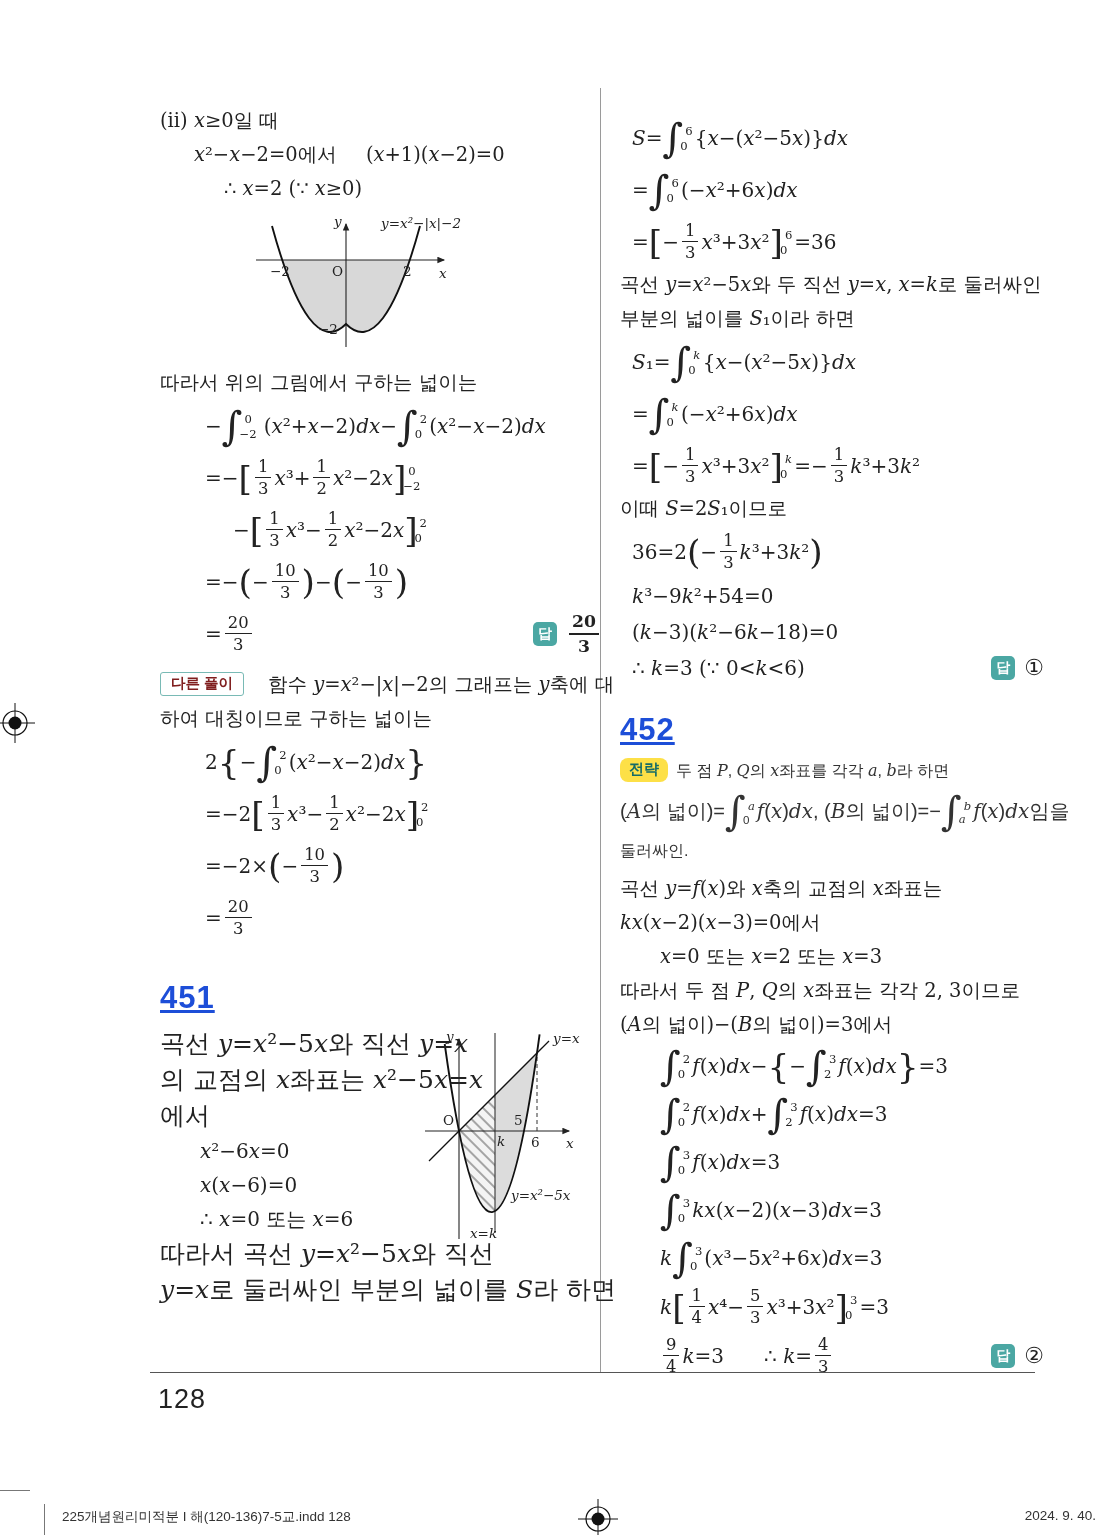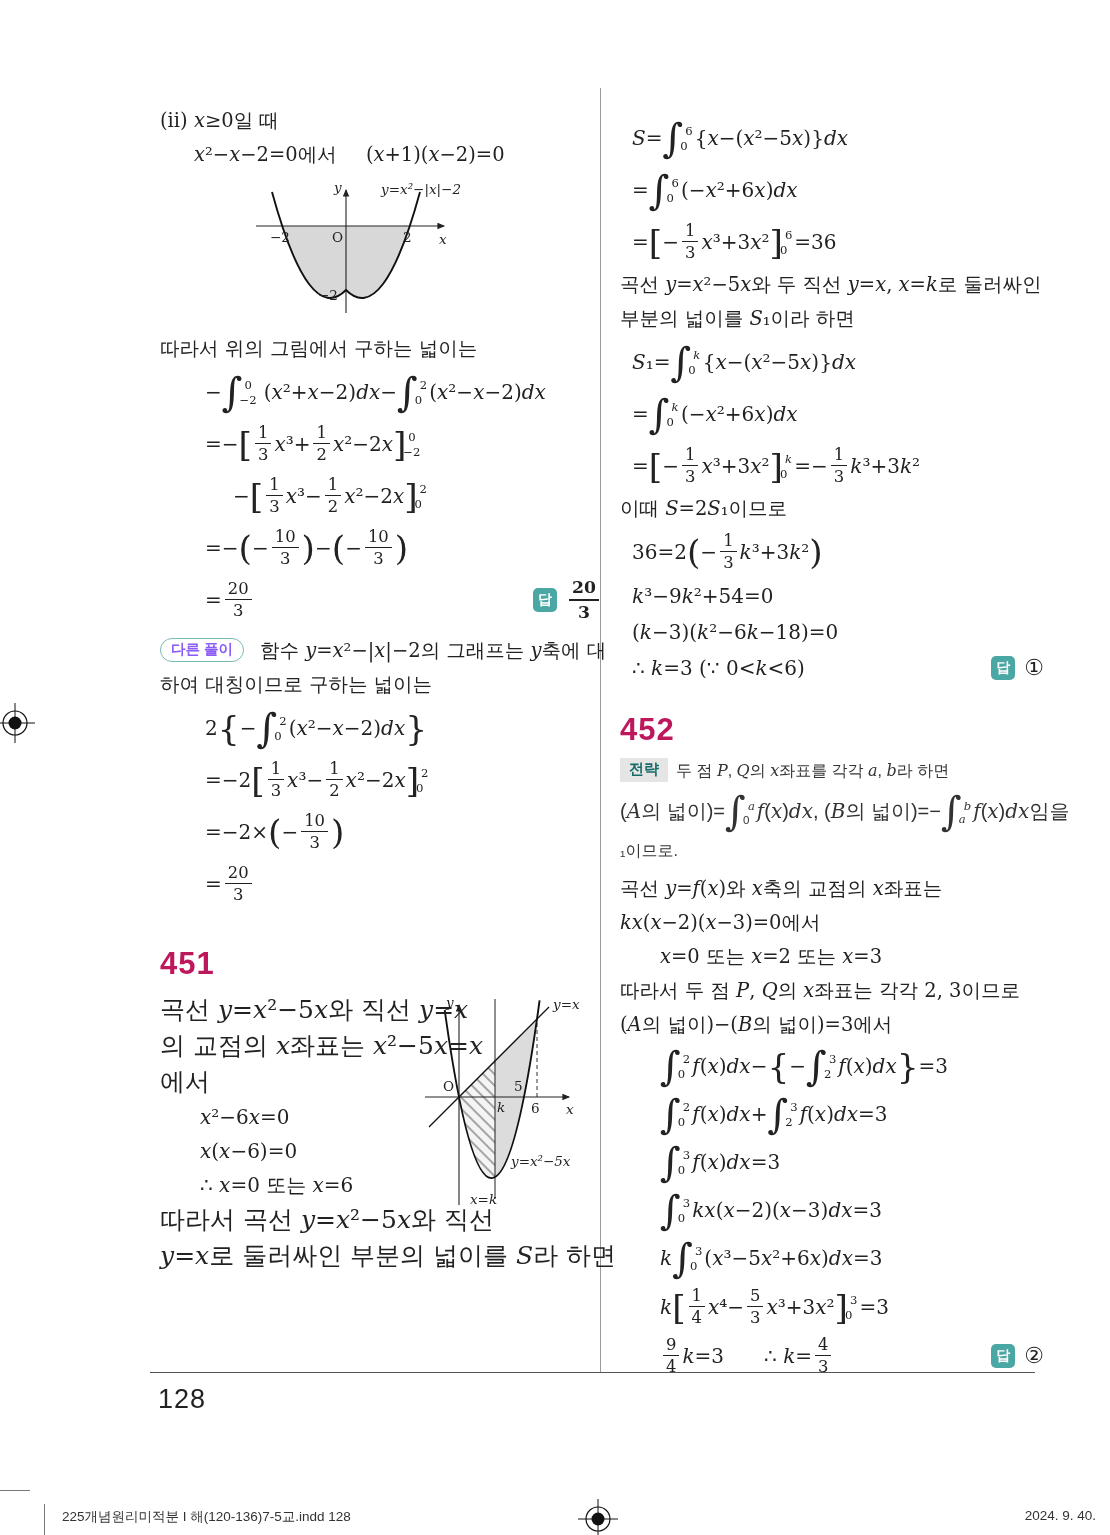--- a/index.html
+++ b/index.html
@@ -38,28 +38,28 @@
   
   .abadge{display:inline-flex;align-items:center;justify-content:center;width:24px;height:24px;
           background:#4BA7A3;color:#fff;border-radius:5px;
           font:700 14px "Liberation Sans",sans-serif;flex:0 0 auto;}
   .ansrow{position:relative;}
   .ansbox{position:absolute;right:0;top:50%;transform:translateY(-50%);
           display:flex;align-items:center;gap:9px;}
   .ansval{font-weight:700;font-size:21px;}
   .ansval .fn{border-bottom-width:2px;}
   .anscirc{font-size:22px;}
-  .badge-alt{display:inline-block;border:1.4px solid #79BAB5;color:#8b5cf6;border-radius:12px;
+  .badge-alt{display:inline-block;border:1.4px solid #79BAB5;color:#7f1d1d;border-radius:3px;
              padding:1px 10px 2px;font:700 14.5px "Liberation Sans",sans-serif;
-             vertical-align:3px;margin-right:16px;}
-  .badge-strat{display:inline-flex;align-items:center;background:#e5e5e5;color:#156B67;
-               border-radius:0;padding:2px 9px 3px;font:700 15px "Liberation Sans",sans-serif;
+             vertical-align:3px;margin-right:24px;}
+  .badge-strat{display:inline-flex;align-items:center;background:#fde047;color:#156B67;
+               border-radius:8px;padding:2px 9px 3px;font:700 15px "Liberation Sans",sans-serif;
                vertical-align:2px;margin-right:8px;}
-  .pnum{font:700 31px "Liberation Sans",sans-serif;color:#be185d;letter-spacing:1px;
-        margin:36px 0 10px;}
+  .pnum{font:700 31px "Liberation Sans",sans-serif;color:#1d4ed8;letter-spacing:1px;
+        margin:36px 0 10px;text-decoration:underline;}
   .strat{font-family:"Liberation Sans",sans-serif;font-size:16px;line-height:26px;color:#333;
          margin:0 0 8px;white-space:normal;}
   .strat .mline{display:inline;}
   .fig1wrap{margin:8px 0 10px 88px;}
   .body451{position:relative;}
   .body451 svg{float:right;margin:2px 0 4px 8px;}
   .tx451{font-size:25px;line-height:36px;white-space:nowrap;}
   .m451{font-size:20px;line-height:34px;white-space:nowrap;}
   .clear{clear:both;}
   
@@ -80,20 +80,21 @@
 
 <div id="page">
 
   <div class="topbar"></div>
   <div class="vdivider"></div>
 
   <div id="colL" class="col">
 
     <div class="tx" data-math="left.case.head">(ⅱ) <i>x</i>≥0일 때</div>
     <div class="tx ind1" data-math="left.case.l1"><i>x</i>²−<i>x</i>−2=0에서  (<i>x</i>+1)(<i>x</i>−2)=0</div>
+    <div class="tx ind2" data-math="left.case.l2">∴ <i>x</i>=2 (∵ <i>x</i>≥0)</div>
 
     <div class="fig1wrap">
       <svg width="215" height="138" viewBox="0 0 215 138">
         <defs>
           <marker id="ar" markerWidth="8" markerHeight="8" refX="6" refY="3" orient="auto">
             <path d="M0,0 L7,3 L0,6 Z" fill="#222"></path>
           </marker>
         </defs>
         <path d="M34,46 Q66,142 98,110 Q130,142 162,46 Z" fill="#d8d8d8"></path>
         <line x1="8" y1="46" x2="196" y2="46" stroke="#222" stroke-width="1.1" marker-end="url(#ar)"></line>
@@ -289,21 +290,21 @@
     <div class="pnum" style="margin-top:26px">452</div>
     <p class="strat">
       <span class="badge-strat">전략</span><span data-math="right.p452.strategy1">두 점 <i>P</i>, <i>Q</i>의 <i>x</i>좌표를 각각 <i>a</i>, <i>b</i>라 하면</span>
       <span class="mline" style="display:block;line-height:54px" data-math="right.p452.strategy2">(<i>A</i>의 넓이)=<span class="intg">∫</span><span class="lims">
             <span><i>a</i></span>
             <span>0</span>
           </span><i>f</i>(<i>x</i>)<i>dx</i>, (<i>B</i>의 넓이)=−<span class="intg">∫</span><span class="lims">
             <span><i>b</i></span>
             <span><i>a</i></span>
           </span><i>f</i>(<i>x</i>)<i>dx</i>임을</span>
-      <span style="display:block">₁이므로.</span>
+      <span style="display:block">둘러싸인.</span>
     </p>
 
     <div class="tx" data-math="right.p452.body1">곡선 <i>y</i>=<i>f</i>(<i>x</i>)와 <i>x</i>축의 교점의 <i>x</i>좌표는</div>
     <div class="tx" data-math="right.p452.body2"><i>kx</i>(<i>x</i>−2)(<i>x</i>−3)=0에서</div>
     <div class="tx ind5" data-math="right.p452.step1"><i>x</i>=0 또는 <i>x</i>=2 또는 <i>x</i>=3</div>
     <div class="tx" data-math="right.p452.body3">따라서 두 점 <i>P</i>, <i>Q</i>의 <i>x</i>좌표는 각각 2, 3이므로</div>
     <div class="tx" data-math="right.p452.body4">(<i>A</i>의 넓이)−(<i>B</i>의 넓이)=3에서</div>
 
     <div class="mline ind5" style="line-height:48px" data-math="right.p452.calc.0"><span class="intg">∫</span><span class="lims">
           <span>2</span>

